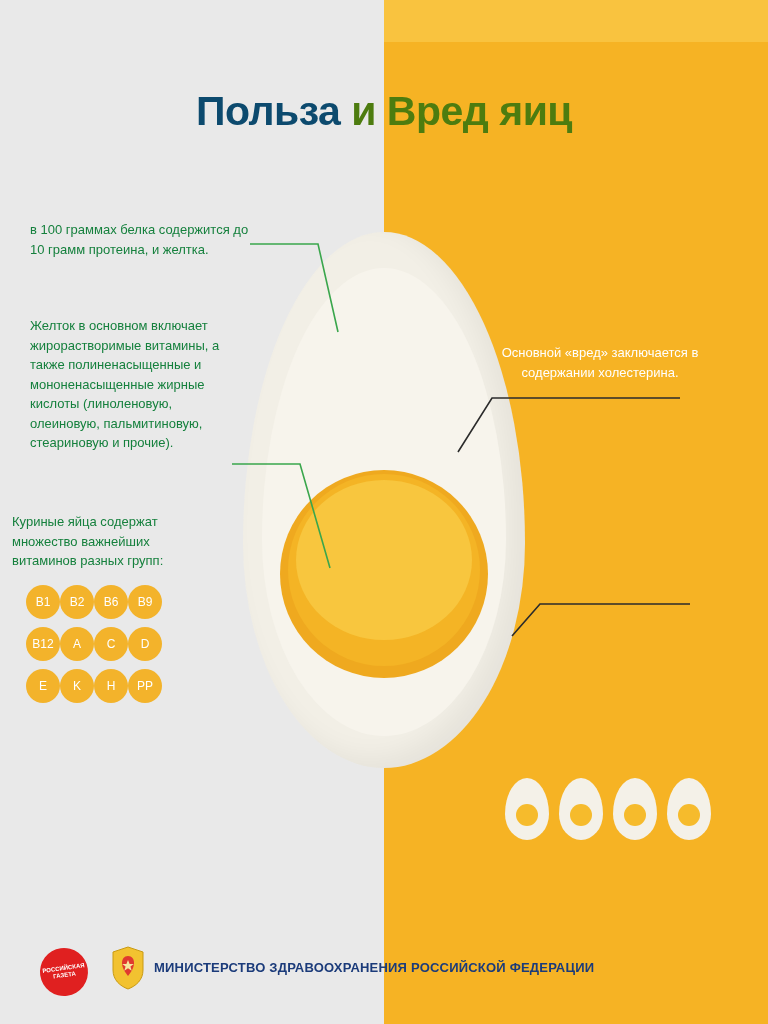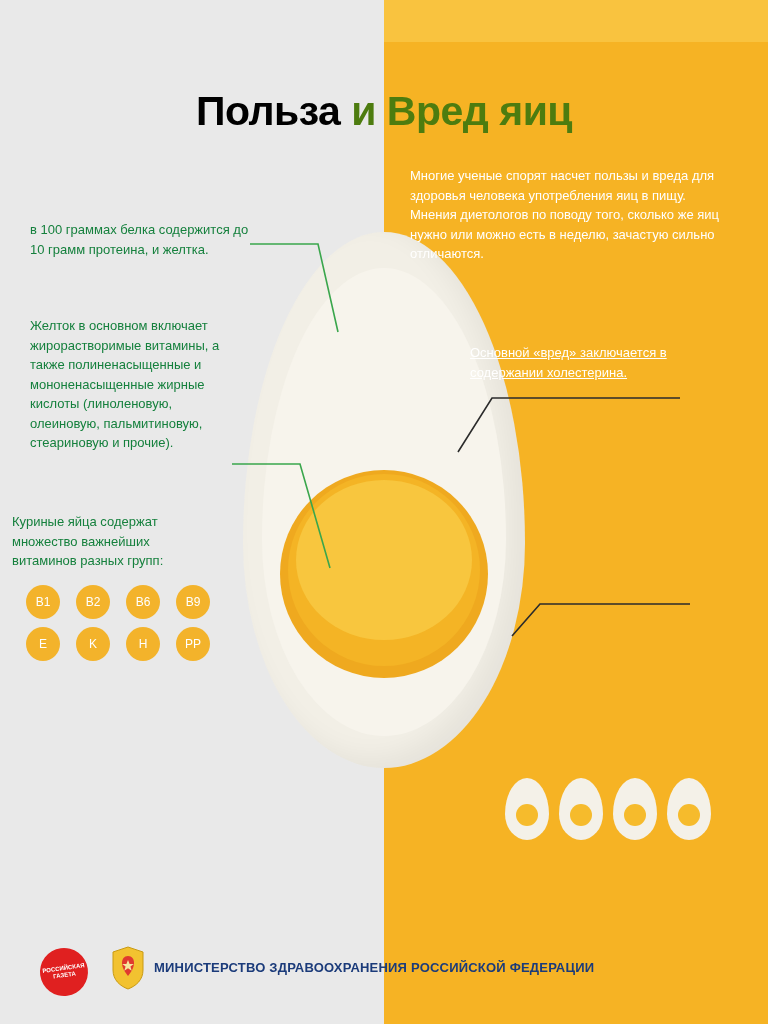--- a/index.html
+++ b/index.html
@@ -39,21 +39,21 @@
   .title {
     position: absolute;
     left: 0; top: 88px;
     width: 768px;
     text-align: center;
     font-size: 41px;
     font-weight: bold;
     letter-spacing: -0.5px;
     white-space: nowrap;
   }
-  .title .green { color: #000000; }
+  .title .green { color: #0c4a6e; }
   .title .dark { color: #4d7c0f; }
 
   
   .egg {
     position: absolute;
     left: 243px; top: 232px;
     width: 282px; height: 536px;
     background: #f2efe6;
     border-radius: 50% 50% 50% 50% / 58% 58% 42% 42%;
     box-shadow: inset -14px -10px 26px rgba(0,0,0,0.05);
@@ -88,39 +88,39 @@
   }
 
   
   .txt {
     position: absolute;
     line-height: 1.5;
     font-size: 13px;
   }
   .txt.dark { color: #15803d; }
   .txt.white { color: #ffffff; }
-  .txt.right { text-align: left; text-decoration: underline; }
+  .txt.right { text-align: center; }
 
   
   svg.lines {
     position: absolute;
     left: 0; top: 0;
     width: 768px; height: 1024px;
     pointer-events: none;
   }
 
   
   .vitamins {
     position: absolute;
     left: 26px; top: 585px;
     width: 190px;
   }
   .vit-row {
     display: flex;
-    gap: 16px;
+    gap: 0;
     margin-bottom: 8px;
   }
   .vit {
     width: 34px; height: 34px;
     border-radius: 50%;
     background: #f3b32b;
     color: #ffffff;
     font-size: 12px;
     display: flex;
     align-items: center;
@@ -204,37 +204,42 @@
     <span class="green">Польза</span><span class="dark"> и Вред яиц</span>
   </div>
 
   <svg class="lines">
     <polyline points="250,244 318,244 338,332" fill="none" stroke="#3aa64c" stroke-width="1.6"></polyline>
     <polyline points="232,464 300,464 330,568" fill="none" stroke="#3aa64c" stroke-width="1.6"></polyline>
     <polyline points="680,398 492,398 458,452" fill="none" stroke="#2b2b2b" stroke-width="1.6"></polyline>
     <polyline points="690,604 540,604 512,636" fill="none" stroke="#2b2b2b" stroke-width="1.6"></polyline>
   </svg>
 
-  <div class="txt white" style="left:410px; top:166px; width:320px;">Многие ученые спорят насчет пользы и вреда для здоровья человека употребления яиц в пищу. Мнения диетологов по поводу того, сколько же яиц нужно или можно есть в неделю, зачастую сильно отличаются.</div>
 
   <div class="txt dark" style="left:30px; top:220px; width:226px;">в 100 граммах белка содержится до 10 грамм протеина, и желтка.</div>
 
   <div class="txt dark" style="left:30px; top:316px; width:212px;">Желток в основном включает жирорастворимые витамины, а также полиненасыщенные и мононенасыщенные жирные кислоты (линоленовую, олеиновую, пальмитиновую, стеариновую и прочие).</div>
 
   <div class="txt dark" style="left:12px; top:512px; width:190px;">Куриные яйца содержат множество важнейших витаминов разных групп:</div>
 
   <div class="txt white right" style="left:470px; top:343px; width:260px;">Основной «вред» заключается в содержании холестерина.</div>
 
 
   <div class="vitamins">
     <div class="vit-row">
       <div class="vit">B1</div>
       <div class="vit">B2</div>
       <div class="vit">B6</div>
       <div class="vit">B9</div>
+    </div>
+    <div class="vit-row">
+      <div class="vit">B12</div>
+      <div class="vit">A</div>
+      <div class="vit">C</div>
+      <div class="vit">D</div>
     </div>
     <div class="vit-row">
       <div class="vit">E</div>
       <div class="vit">K</div>
       <div class="vit">H</div>
       <div class="vit">PP</div>
     </div>
   </div>
 
   <div class="small-eggs">

